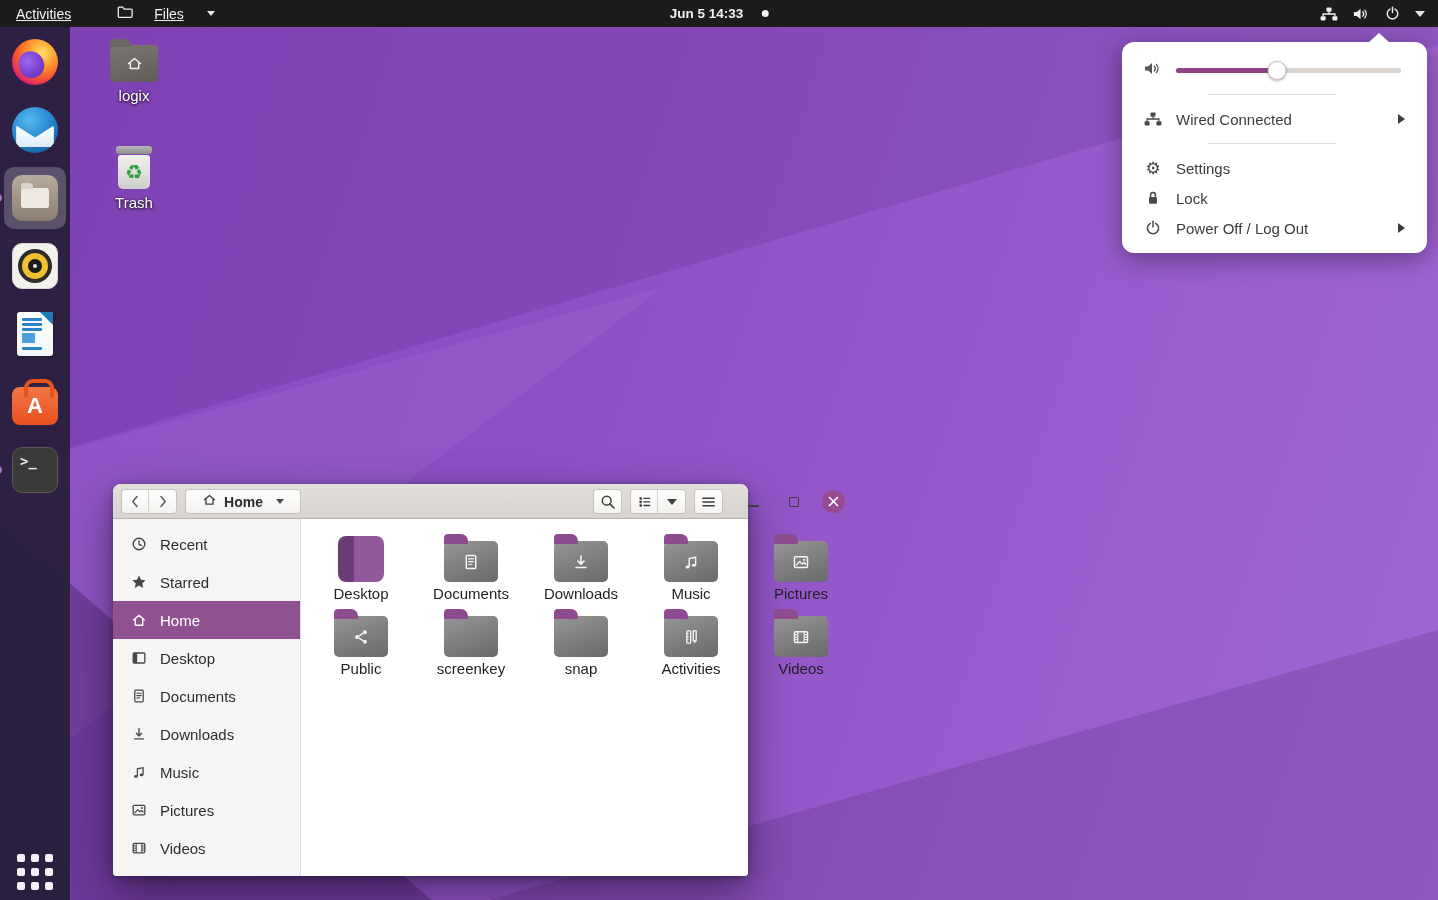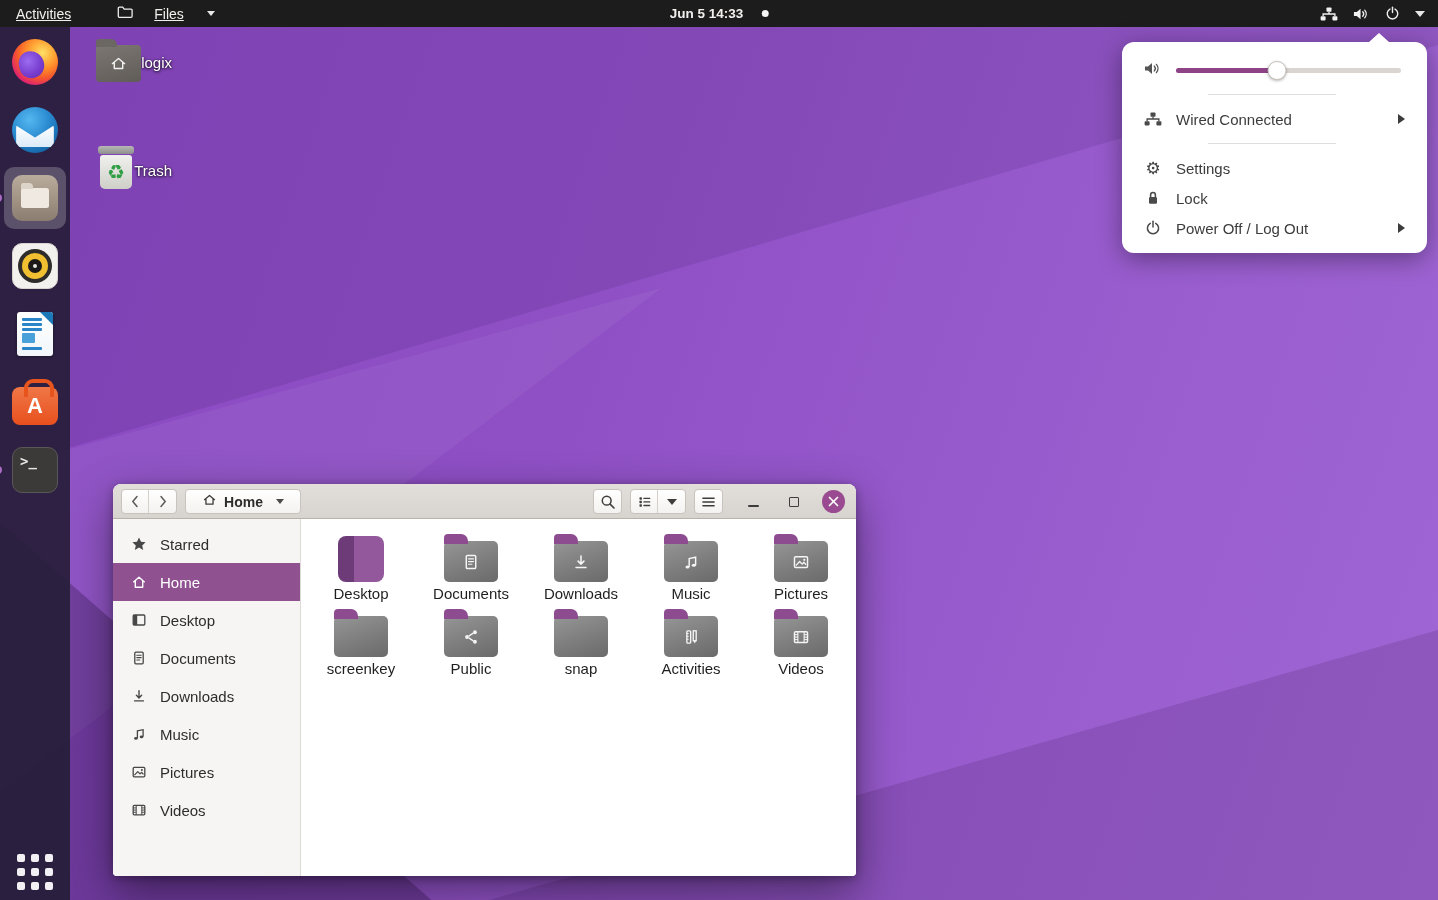--- a/index.html
+++ b/index.html
@@ -49,31 +49,31 @@
   .ico-rb .r4 { width:4px; height:4px; border-radius:50%; background:#e8e8e8; }
   .ico-lo { width:36px; height:44px; position:relative; background:linear-gradient(180deg,#ffffff,#f2f6fa); border-radius:3px; box-shadow:0 1px 3px rgba(0,0,0,0.35); overflow:hidden; }
   .ico-lo .fold { position:absolute; top:0; right:0; width:0; height:0; border-left:13px solid transparent; border-top:13px solid #1b79b8; }
   .ico-lo .l { position:absolute; left:5px; height:3px; width:20px; background:#2a85c8; border-radius:1px; }
   .ico-lo .img { position:absolute; left:5px; top:21px; width:13px; height:10px; background:#4aa0d8; border-radius:1px; }
   .ico-us { width:46px; height:38px; margin-top:7px; background:linear-gradient(180deg,#f07746,#e8501e); border-radius:8px; position:relative; display:flex; align-items:center; justify-content:center; color:#fff; font-weight:bold; font-size:22px; }
   .ico-us::before { content:""; position:absolute; top:-8px; left:12px; width:22px; height:14px; border:4.5px solid #e8541e; border-bottom:none; border-radius:9px 9px 0 0; }
   .ico-tm { width:46px; height:46px; border-radius:10px; background:#3c3a38; border:1px solid #5a5856; padding:5px 0 0 7px; color:#e8e8e6; font-family:"DejaVu Sans Mono", monospace; font-size:14px; font-weight:bold; }
 
   
-  .desk-icon { position:absolute; width:76px; display:flex; flex-direction:row; align-items:center; z-index:10; }
+  .desk-icon { position:absolute; width:76px; display:flex; flex-direction:column; align-items:center; z-index:10; }
   .desk-icon .lbl { margin-top:5px; color:#fff; font-size:15px; text-shadow:0 1px 3px rgba(0,0,0,0.85), 0 0 2px rgba(0,0,0,0.6); }
   .dfolder { width:48px; height:37px; background:linear-gradient(165deg,#7c7772,#605c58); border-radius:4px; position:relative; margin-top:7px; }
   .dfolder::before { content:""; position:absolute; top:-6px; left:0; width:21px; height:8px; background:#6b6763; border-radius:3px 6px 0 0; }
   .dfolder .emb { position:absolute; inset:0; display:flex; align-items:center; justify-content:center; color:#f4f4f4; }
   .trash-ic { width:40px; height:43px; position:relative; }
   .trash-lid { position:absolute; top:0; left:2px; width:36px; height:8px; background:linear-gradient(#b7b7b5,#8f8f8d); border-radius:3px; }
   .trash-body { position:absolute; top:9px; left:4px; width:32px; height:34px; background:linear-gradient(180deg,#f0f0ee,#cfcfc9); border-radius:3px 3px 5px 5px; display:flex; align-items:center; justify-content:center; font-size:20px; color:#2f9e44; }
 
   
-  .fwin { position:absolute; left:113px; top:484px; width:743px; height:392px; border-radius:8px 8px 4px 4px; box-shadow:0 16px 45px rgba(0,0,0,0.45), 0 2px 8px rgba(0,0,0,0.3); z-index:20; background:#fff; }
+  .fwin { position:absolute; left:113px; top:484px; width:635px; height:392px; border-radius:8px 8px 4px 4px; box-shadow:0 16px 45px rgba(0,0,0,0.45), 0 2px 8px rgba(0,0,0,0.3); z-index:20; background:#fff; }
   .headerbar { position:absolute; top:0; left:0; right:0; height:35px; background:linear-gradient(#e2deda,#d7d3ce); border-bottom:1px solid #b9b2ab; border-radius:8px 8px 0 0; }
   .hb-btn { position:absolute; top:5px; height:25px; background:linear-gradient(#ffffff,#f4f2f0); border:1px solid #c9c3bd; border-radius:4px; display:flex; align-items:center; justify-content:center; color:#4a4a4a; }
   .nav-group { left:8px; width:56px; padding:0; }
   .nav-group .half { width:50%; height:100%; display:flex; align-items:center; justify-content:center; }
   .nav-group .half:first-child { border-right:1px solid #d5d0ca; }
   .path-btn { left:72px; width:116px; gap:7px; font-size:14px; font-weight:600; color:#2d2d2d; }
   .path-btn .caret { width:0; height:0; border-left:4.5px solid transparent; border-right:4.5px solid transparent; border-top:5.5px solid #4a4a4a; margin-left:6px; }
   .search-btn { left:480px; width:29px; }
   .view-group { left:517px; width:56px; padding:0; }
   .view-group .half { width:50%; height:100%; display:flex; align-items:center; justify-content:center; }
@@ -315,20 +315,29 @@
             <line x1="9.5" y1="1.5" x2="1.5" y2="9.5"></line>
           </g>
         </svg>
     </div>
   </div>
 
   <div class="sidebar">
     <div class="srow">
       <span class="sic">
           <svg width="16" height="16" viewBox="0 0 16 16">
+            <circle cx="8" cy="8" r="5.8" fill="none" stroke="currentColor" stroke-width="1.4"></circle>
+            <path d="M8 4.8 V8.3 L10.6 9.6" fill="none" stroke="currentColor" stroke-width="1.3" stroke-linecap="round"></path>
+          </svg>
+        </span>
+      <span>Recent</span>
+    </div>
+    <div class="srow">
+      <span class="sic">
+          <svg width="16" height="16" viewBox="0 0 16 16">
             <polygon points="8,1.5 10,5.8 14.6,6.3 11.2,9.4 12.2,14 8,11.6 3.8,14 4.8,9.4 1.4,6.3 6,5.8" fill="currentColor"></polygon>
           </svg>
         </span>
       <span>Starred</span>
     </div>
     <div class="srow selected">
       <span class="sic">
           <svg width="16" height="16" viewBox="0 0 16 16">
             <path d="M2.3 8.2 L8 3.2 L13.7 8.2 M4.3 7 V13.3 h7.4 V7" fill="none" stroke="currentColor" stroke-width="1.4" stroke-linejoin="round"></path>
           </svg>
@@ -467,38 +476,38 @@
                   <circle cx="10.9" cy="6.1" r="1" fill="currentColor"></circle>
                   <path d="M3.4 11.2 L6.8 7.6 L9 9.9 L10.6 8.3 L12.5 10.4" fill="none" stroke="currentColor" stroke-width="1.2" stroke-linejoin="round"></path>
                 </svg>
               </span>
             </span>
           </span>
         <span class="lbl">Pictures</span>
       </div>
       <div class="gitem">
         <span class="gicon-box">
-            <span class="gfolder"></span>
-          </span>
-        <span class="lbl">screenkey</span>
-      </div>
-      <div class="gitem">
-        <span class="gicon-box">
             <span class="gfolder">
               <span class="emb">
                 <svg width="18" height="18" viewBox="0 0 16 16">
                   <circle cx="11.5" cy="3.8" r="1.7" fill="currentColor"></circle>
                   <circle cx="4.5" cy="8" r="1.7" fill="currentColor"></circle>
                   <circle cx="11.5" cy="12.2" r="1.7" fill="currentColor"></circle>
                   <path d="M6 7.2 L10 4.6 M6 8.8 L10 11.4" stroke="currentColor" stroke-width="1.2"></path>
                 </svg>
               </span>
             </span>
           </span>
         <span class="lbl">Public</span>
+      </div>
+      <div class="gitem">
+        <span class="gicon-box">
+            <span class="gfolder"></span>
+          </span>
+        <span class="lbl">screenkey</span>
       </div>
       <div class="gitem">
         <span class="gicon-box">
             <span class="gfolder"></span>
           </span>
         <span class="lbl">snap</span>
       </div>
       <div class="gitem">
         <span class="gicon-box">
             <span class="gfolder">

